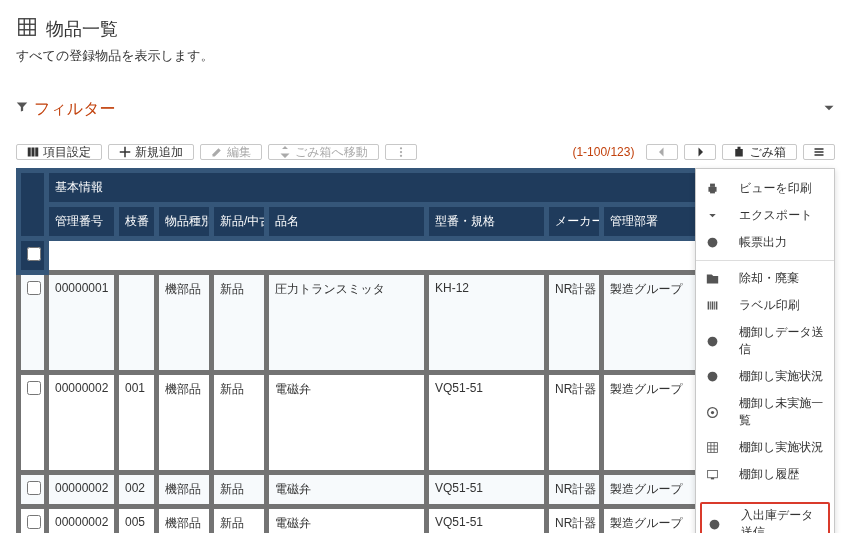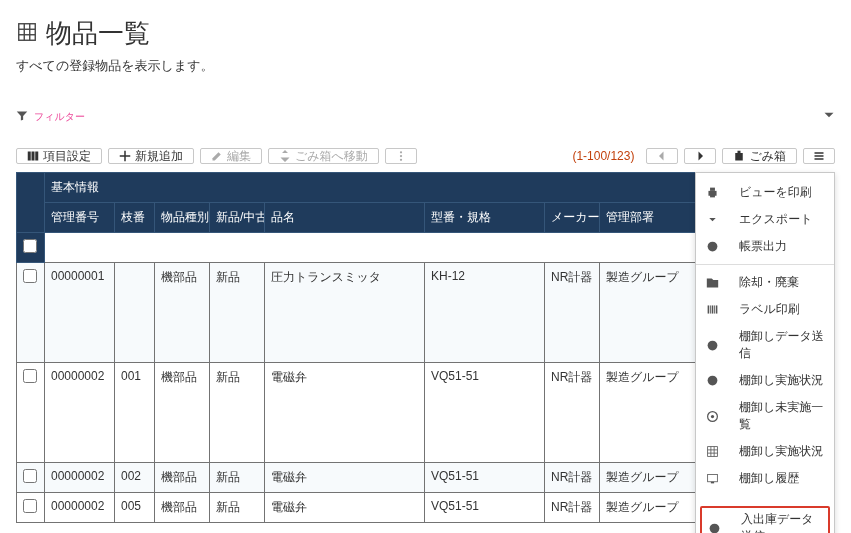--- a/index.html
+++ b/index.html
@@ -1,33 +1,33 @@
 <!DOCTYPE html>
 <html><head>
 <meta charset="utf-8">
 <style>
 *{box-sizing:border-box;margin:0;padding:0}
 body{font-family:Meiryo,'Hiragino Sans',sans-serif;font-size:13px;color:#333;background:#fff;width:851px;padding:16px}
 .page-head{display:flex;align-items:center;gap:8px;margin-bottom:6px}
 .page-head svg{width:22px;height:22px;fill:none;stroke:#444;stroke-width:1.5}
-.page-title{font-size:26px;font-weight:500;color:#333}
+.page-title{font-size:18px;font-weight:500;color:#333}
 .page-sub{font-size:13px;color:#333;margin-bottom:28px}
 .filter-row{display:flex;align-items:center;justify-content:space-between;padding:6px 0;margin-bottom:18px;cursor:pointer}
-.filter-row-l{display:flex;align-items:flex-start;gap:6px;font-size:10px;color:#ec4899}
+.filter-row-l{display:flex;align-items:flex-start;gap:6px;font-size:16px;color:#c2410c}
 .filter-row svg{width:12px;height:12px;fill:#555}
 .toolbar{display:flex;align-items:center;justify-content:space-between;margin-bottom:8px}
 .tb-l,.tb-r{display:flex;align-items:center;gap:6px}
 .btn{display:inline-flex;align-items:center;gap:4px;height:16px;padding:0 10px;border:1px solid #c8c8c8;background:#fff;font-size:12px;color:#333;cursor:pointer;border-radius:2px}
 .btn.icon-only{width:32px;padding:0;justify-content:center}
 .btn.disabled{color:#aaa;cursor:default}
 .btn svg{width:12px;height:12px;fill:currentColor}
 .pager-txt{font-size:12px;color:#c2410c;padding:0 6px}
 .tbl-wrap{position:relative}
 table{border-collapse:collapse;width:100%;table-layout:fixed}
-th,td{border:1px solid #737373;padding:6px 6px;font-size:12px;text-align:left;overflow:hidden;white-space:nowrap}
+th,td{border:5px solid #737373;padding:6px 6px;font-size:12px;text-align:left;overflow:hidden;white-space:nowrap}
 thead{background:#1f3b5c;color:#fff}
 thead th{border-color:#355679;font-weight:400}
 th.group{border-bottom-color:#355679}
 tbody td{vertical-align:top;height:28px}
 tbody tr.tall td{height:100px}
 tbody tr:nth-child(odd) td{background:#f7fafc}
 tbody tr:nth-child(even) td{background:#fff}
 .chk{width:14px;height:14px}
 .menu{position:absolute;right:0;top:0;width:140px;background:#fff;border:1px solid #c8c8c8;box-shadow:0 2px 6px rgba(0,0,0,.15);padding:6px 0;font-size:12px;z-index:10}
 .menu-item{display:flex;align-items:center;gap:20px;padding:5px 10px;cursor:pointer;color:#333}

